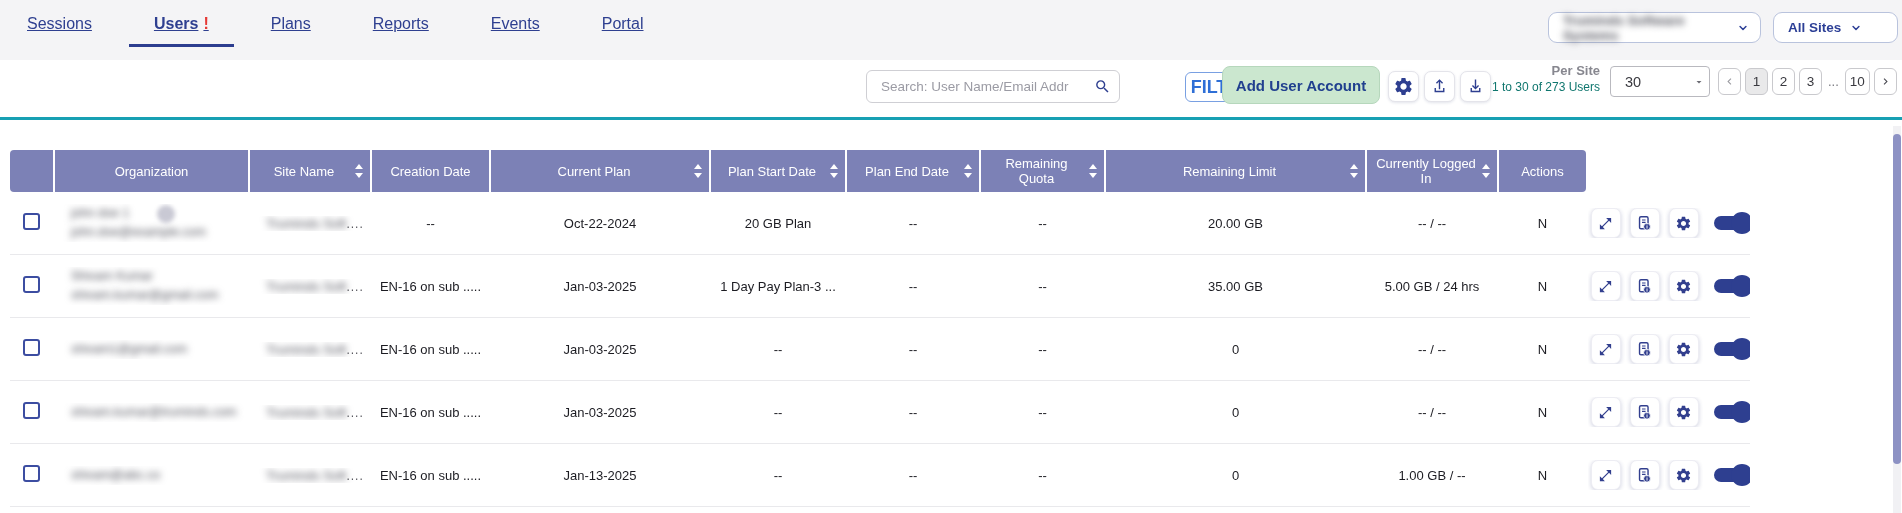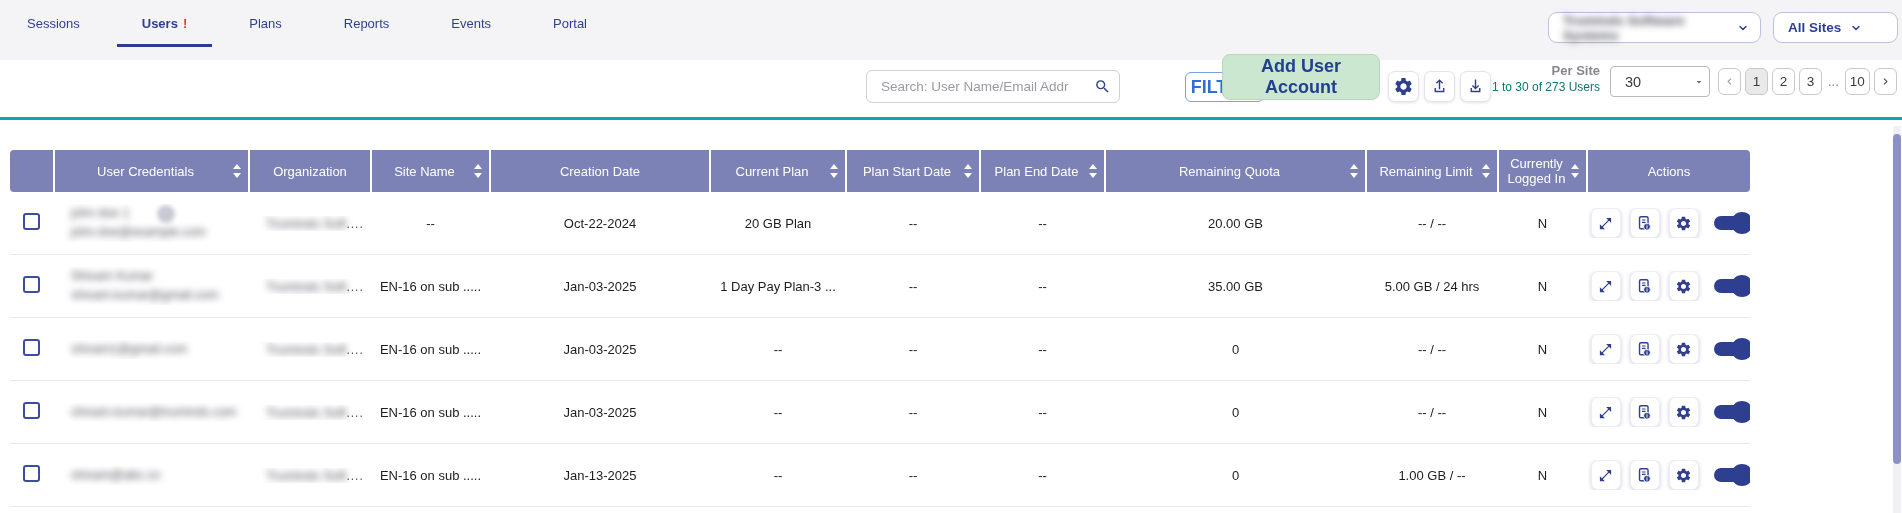--- a/index.html
+++ b/index.html
@@ -2,22 +2,22 @@
 <html><head>
 <meta charset="utf-8">
 <style>
   html,body{margin:0;padding:0;background:#fff;}
   *{box-sizing:border-box;font-family:"Liberation Sans", sans-serif;}
   #app{position:relative;width:1902px;height:513px;background:#fff;overflow:hidden;}
 
   
   .topbar{position:absolute;left:0;top:0;width:1902px;height:60px;background:#f4f4f6;}
   .tabs{position:absolute;left:2px;top:0;height:47px;display:flex;gap:12px;}
-  .tab{position:relative;height:47px;line-height:47px;padding:0 25px;font-size:13px;
-       color:#2e3f90;cursor:pointer;white-space:nowrap;}
+  .tab{position:relative;height:47px;line-height:47px;padding:0 25px;font-size:16px;
+       color:#2e3f90;cursor:pointer;white-space:nowrap;text-decoration:underline;}
   .tab.active{font-weight:bold;}
   .tab.active::after{content:"";position:absolute;left:0;right:0;bottom:0;height:3px;background:#2c3d8f;}
   .tab .alert{color:#e53935;font-weight:bold;margin-left:5px;}
 
   .top-select{position:absolute;top:12px;height:31px;border:1px solid #b9c3dd;border-radius:9px;
       background:#fff;display:flex;align-items:center;justify-content:flex-start;
       padding:0 10px 0 14px;color:#2c3f96;font-weight:bold;font-size:13.5px;cursor:pointer;}
   .top-select svg{flex:0 0 auto;margin-left:8px;}
   #org-select{left:1548px;width:213px;}
   #site-select{left:1773px;width:125px;}
@@ -25,22 +25,22 @@
   .blur{filter:blur(3.5px);color:#51525c;}
 
   
   .searchbox{position:absolute;left:866px;top:70px;width:254px;height:33px;border:1px solid #cfcfd4;
       border-radius:6px;background:#fff;display:flex;align-items:center;padding:0 8px 0 12px;}
   .searchbox input{border:none;outline:none;flex:1;font-size:13.5px;color:#1d4ed8;min-width:0;background:transparent;}
   .searchbox input::placeholder{color:#9b9ba4;}
   .filter-btn{position:absolute;left:1185px;top:72px;width:79px;height:30px;border:1.5px solid #79a0e2;
       border-radius:6px;background:#fff;color:#2f6fd6;font-size:18px;font-weight:bold;
       display:flex;align-items:center;justify-content:center;gap:6px;cursor:pointer;}
-  .add-user-btn{position:absolute;left:1222px;top:54px;width:158px;height:46px;background:#cbe7cf;
-      border:1px solid #b6d7bc;border-radius:8px;color:#21408f;font-size:18px;font-weight:bold;
+  .add-user-btn{position:absolute;left:1222px;top:66px;width:158px;height:38px;background:#cbe7cf;
+      border:1px solid #b6d7bc;border-radius:8px;color:#21408f;font-size:15px;font-weight:bold;
       display:flex;align-items:center;justify-content:center;cursor:pointer;}
   .tool-btn{position:absolute;top:71px;width:31px;height:31px;background:#fff;border:1px solid #e4e4ea;
       border-radius:7px;box-shadow:0 1px 3px rgba(20,30,90,.12);display:flex;align-items:center;
       justify-content:center;cursor:pointer;padding:0;}
   #btn-settings{left:1388px;}
   #btn-upload{left:1424px;}
   #btn-download{left:1460px;}
 
   .perpage-label{position:absolute;left:1460px;top:63px;width:140px;text-align:right;
       font-size:13px;font-weight:bold;color:#87878f;}
@@ -199,27 +199,20 @@
       <svg width="13" height="13" viewBox="0 0 24 24">
           <path fill="#4a4a52" d="M8.59 16.59 10 18l6-6-6-6-1.41 1.41L13.17 12z"></path>
         </svg>
     </button>
   </div>
 
   <div class="teal-line"></div>
 
   <div class="thead grid">
     <div class="th nosort"></div>
-    <div class="th">
-      <span>User Credentials</span>
-      <span class="sort">
-          <span class="up"></span>
-          <span class="down"></span>
-        </span>
-    </div>
     <div class="th nosort">
       <span>Organization</span>
     </div>
     <div class="th">
       <span>Site Name</span>
       <span class="sort">
           <span class="up"></span>
           <span class="down"></span>
         </span>
     </div>

